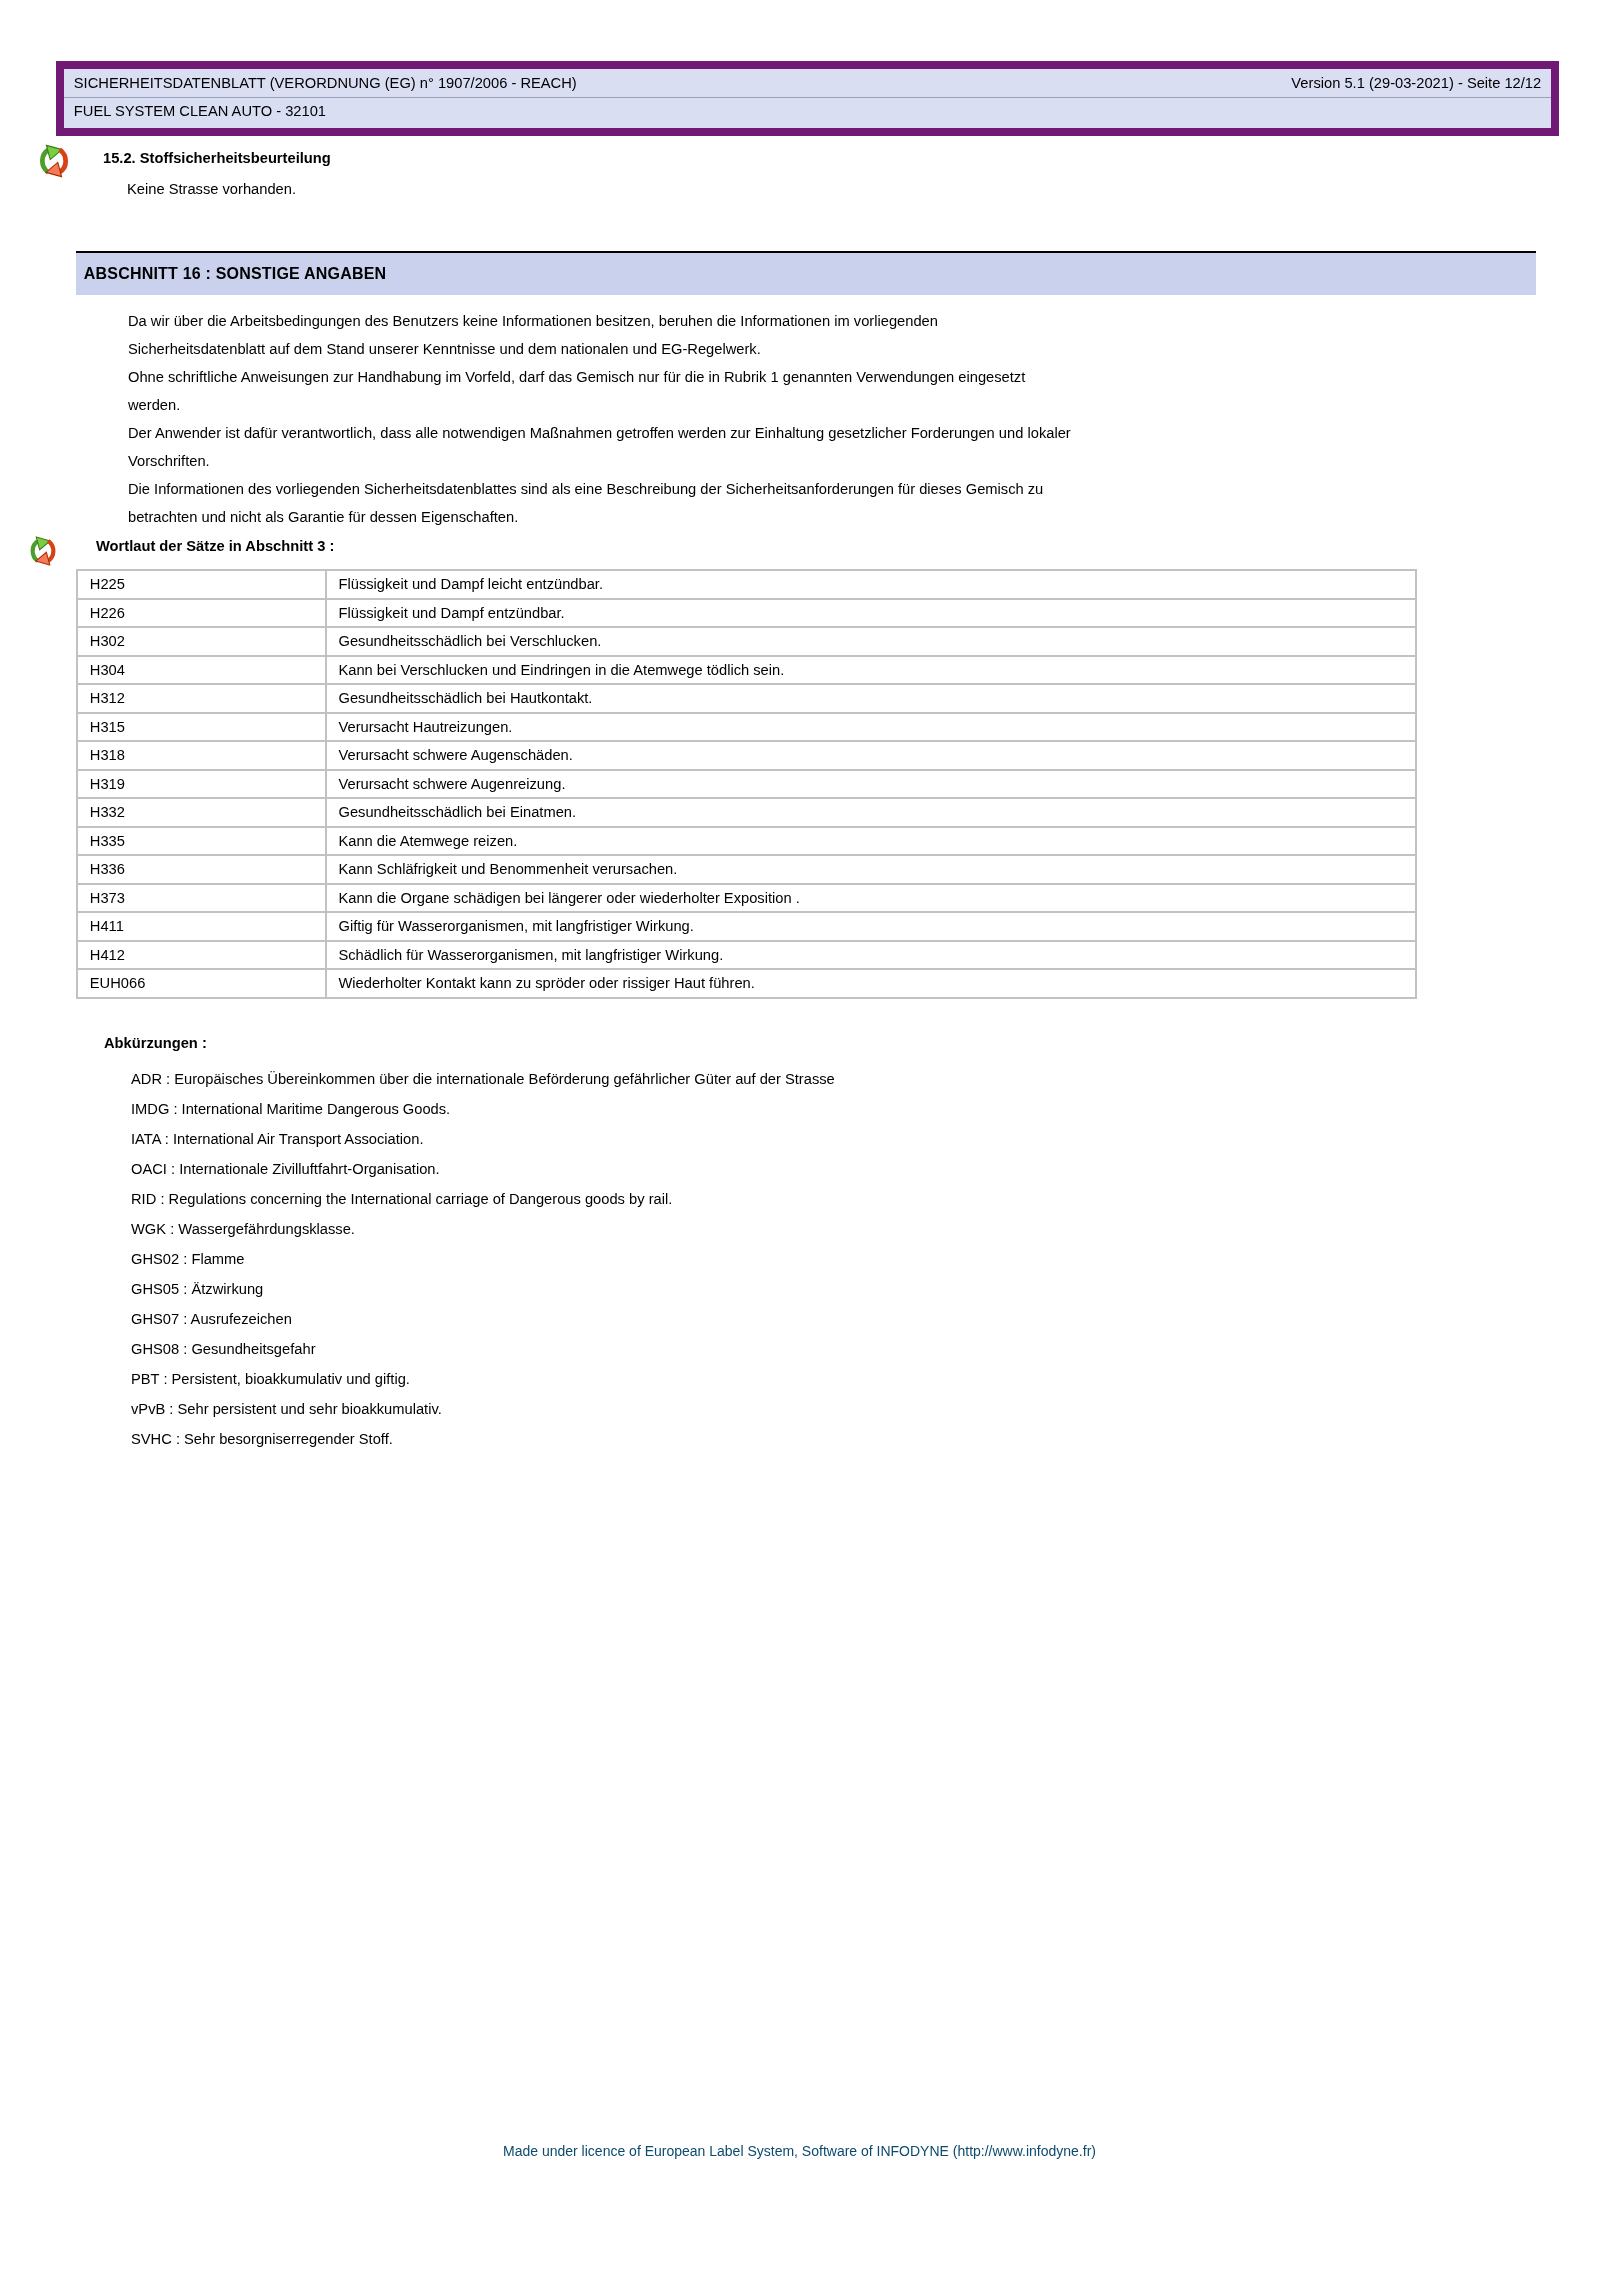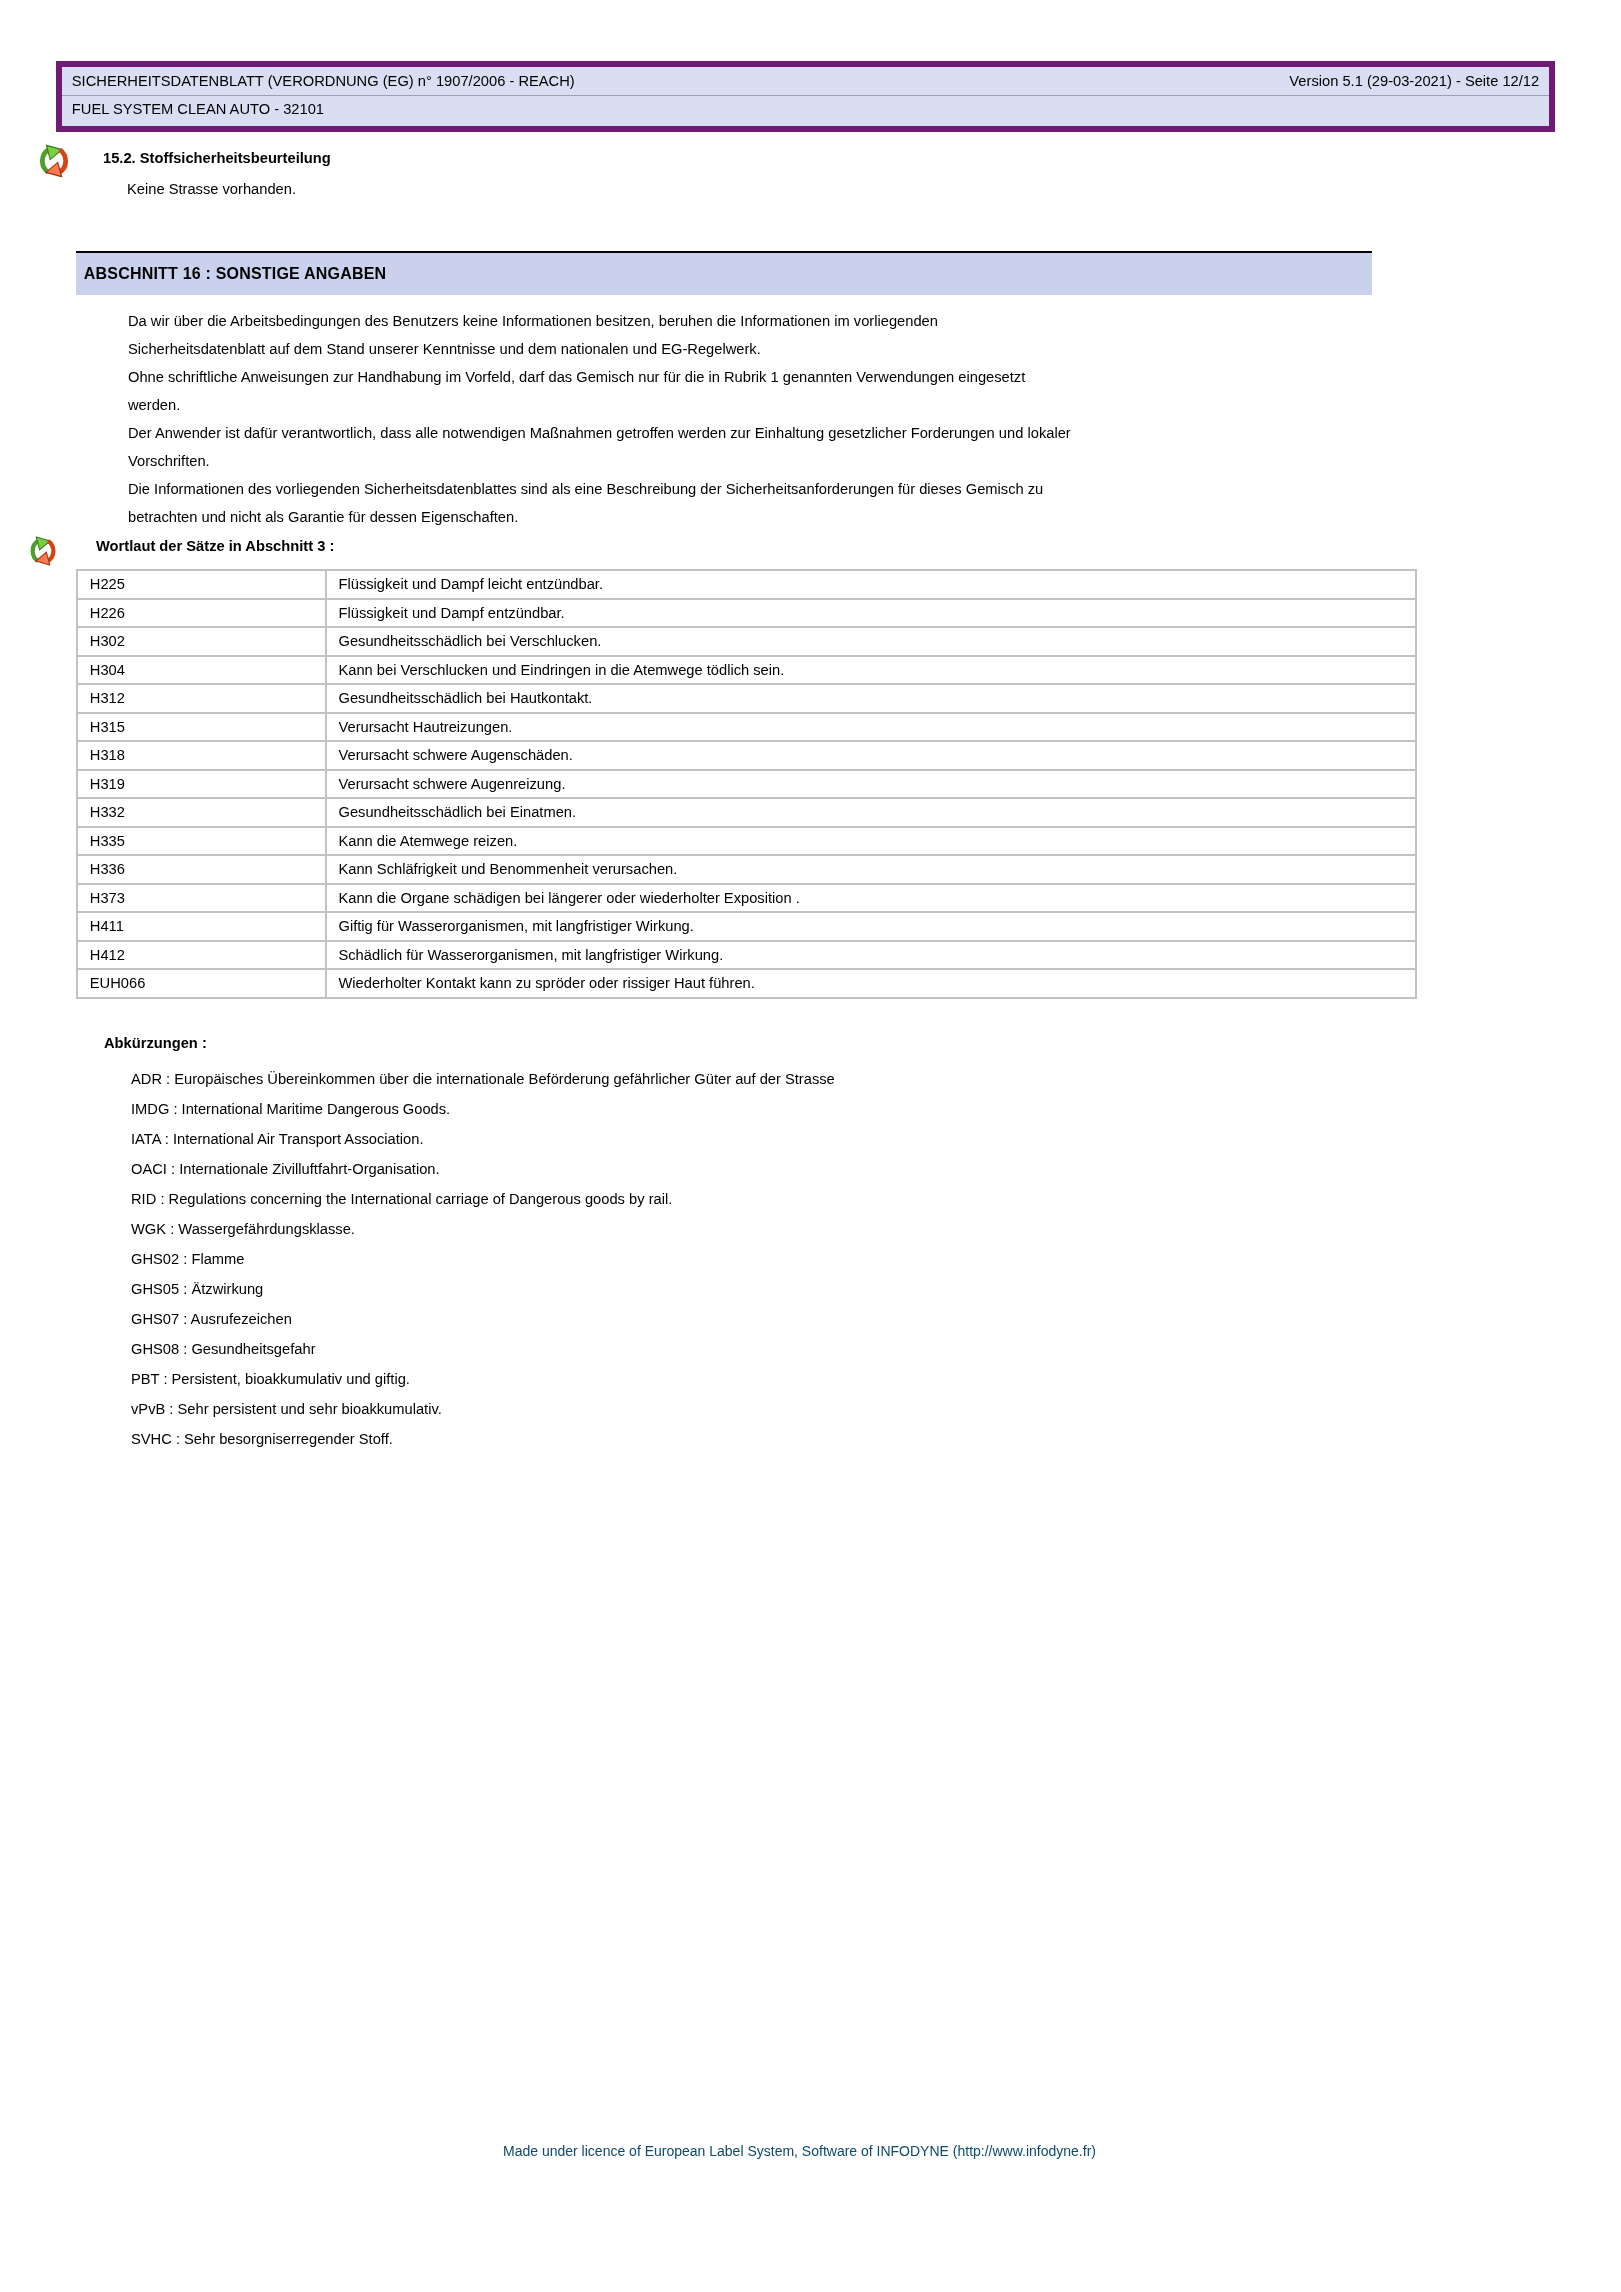--- a/index.html
+++ b/index.html
@@ -6,39 +6,39 @@
   body{
     width:1621px;height:2293px;position:relative;background:#ffffff;
     font-family:"Liberation Sans", sans-serif;color:#000;
     -webkit-font-smoothing:antialiased;
   }
   .abs{position:absolute;}
 
   
   .header-box{
     left:56px;top:61px;width:1487px;
-    background:#dadef2;border:6px solid #701a75;
+    background:#dadef2;border:8px solid #701a75;
     font-size:14.7px;line-height:19.6px;
   }
   .header-row1{
     display:flex;justify-content:space-between;align-items:center;
     padding:4.9px 9.8px 3.9px 9.8px;border-bottom:1px solid #9aa0b8;
   }
   .header-row2{padding:3.9px 9.8px 5.9px 9.8px;}
 
   
   .icon-recycle{width:36px;height:36px;display:block;}
 
   
   .h152{left:103px;top:150px;font-size:14.7px;font-weight:bold;}
   .keine{left:127px;top:181px;font-size:14.7px;}
 
   
   .section-bar{
-    left:76px;top:251px;width:1296px;height:44px;
+    left:76px;top:251px;width:1460px;height:44px;
     background:#c9d1ed;border-top:2.9px solid #000;
     display:flex;align-items:center;
     font-size:16px;font-weight:bold;letter-spacing:0.2px;
     padding-left:7.8px;box-sizing:border-box;
   }
 
   
   .para{left:128px;top:307px;width:1411px;font-size:14.7px;line-height:28px;}
   .para div{white-space:pre;}
 

